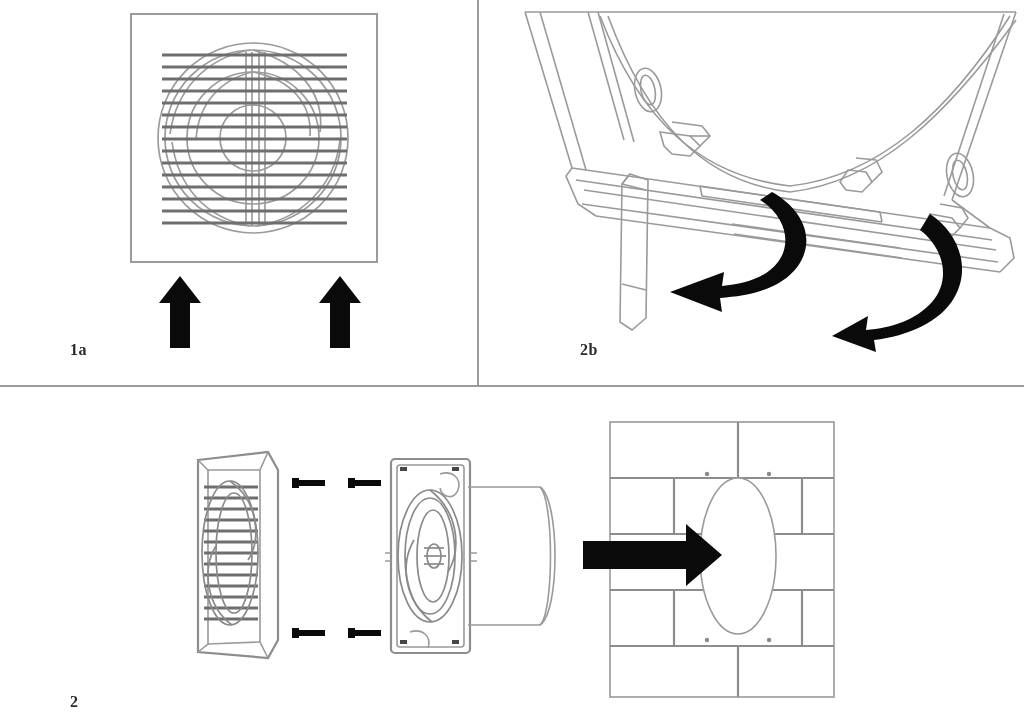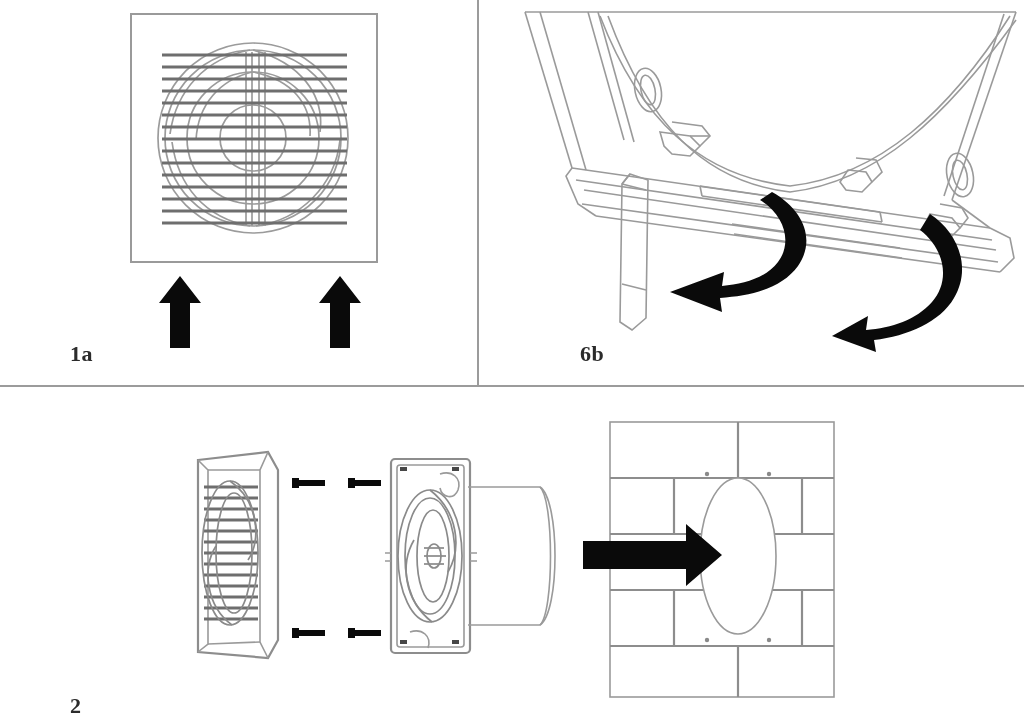--- a/index.html
+++ b/index.html
@@ -6,21 +6,21 @@
   body{
     width:1024px;height:722px;position:relative;overflow:hidden;
     font-family:"Liberation Serif", serif;
     background:#ffffff;
   }
   .canvas{position:absolute;left:0;top:0;width:1024px;height:722px;}
   .panel-label{
     position:absolute;
     font-family:"Liberation Serif", serif;
     font-weight:700;
-    font-size:22px;
+    font-size:16px;
     color:#2b2b2b;
     letter-spacing:0.5px;
     user-select:none;
   }
   #label-1a{left:70px;top:341px;}
   #label-1b{left:580px;top:341px;}
   #label-2{left:70px;top:693px;}
   svg{display:block;}
   .ln{fill:none;stroke:#9a9a9a;stroke-width:1.6;}
   .ln-th{fill:none;stroke:#8d8d8d;stroke-width:2.2;}
@@ -29,21 +29,21 @@
   .blk{fill:#0a0a0a;stroke:none;}
   .divider{position:absolute;background:#9b9b9b;}
 </style>
 </head>
 <body>
 
 <div class="divider" style="left:477px;top:0px;width:1.6px;height:386px;"></div>
 <div class="divider" style="left:0px;top:385px;width:1024px;height:1.8px;"></div>
 
 <div class="panel-label" id="label-1a">1a</div>
-<div class="panel-label" id="label-1b">6b</div>
+<div class="panel-label" id="label-1b">2b</div>
 <div class="panel-label" id="label-2">2</div>
 
 <svg class="canvas" viewBox="0 0 1024 722">
 
   <g>
 
     <rect x="131" y="14" width="246" height="248" fill="#ffffff" stroke="#9a9a9a" stroke-width="2"></rect>
 
     <g opacity="0.85">
       <circle class="fanln" cx="253" cy="138" r="95"></circle>

